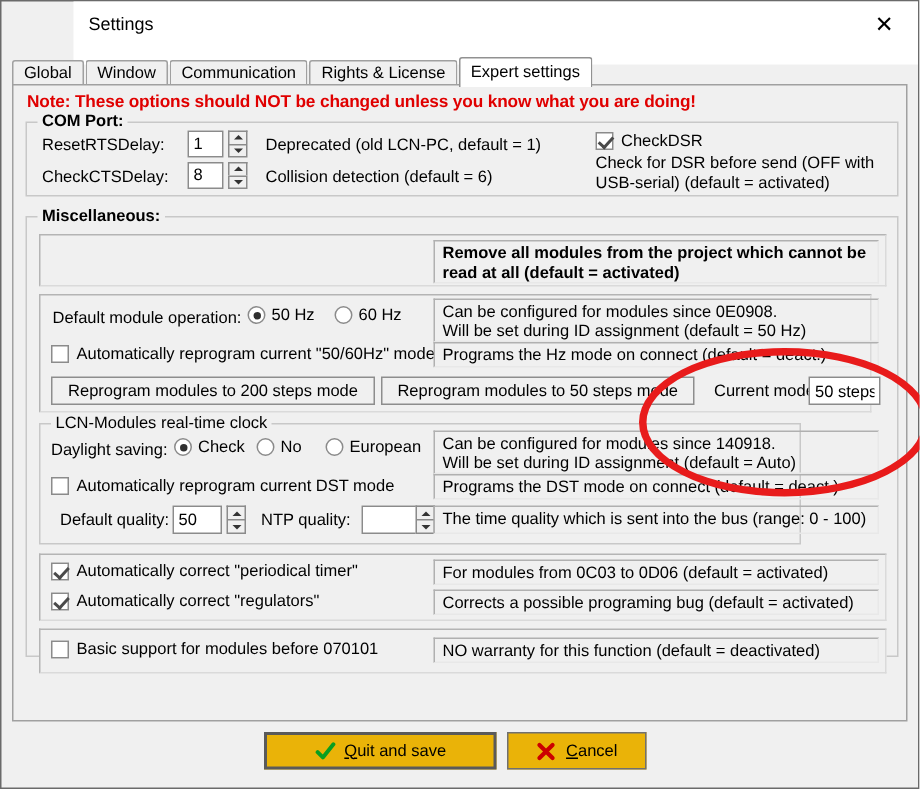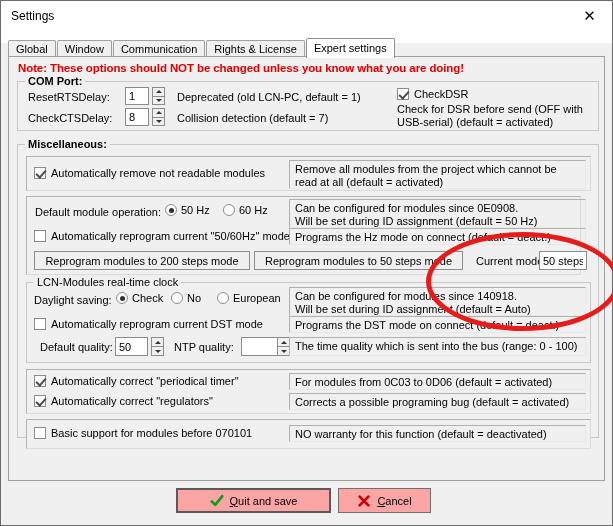--- a/index.html
+++ b/index.html
@@ -10,20 +10,21 @@
     background:#f0f0f0;
   }
   .window{
     position:relative;width:613px;height:526px;box-sizing:border-box;
     background:#f0f0f0;border:1px solid #6a6a6a;
   }
   
   .titlebar{
     height:42px;background:#ffffff;position:relative;
     border-bottom:0px solid #dcdcdc;
+    margin-left:48px;
   }
   .titlebar .title{
     position:absolute;left:10px;top:8px;font-size:12px;color:#000;
   }
   .close-btn{
     position:absolute;right:0;top:0;width:45px;height:30px;
     display:flex;align-items:center;justify-content:center;
     font-size:15px;color:#000;cursor:default;
   }
   
@@ -122,21 +123,21 @@
     position:absolute;box-sizing:border-box;background:#f0f0f0;
     border:1px solid #8d8d8d;
     display:flex;align-items:center;justify-content:center;
     font-size:11px;color:#000;white-space:nowrap;cursor:default;
   }
   .plabel{position:absolute;font-size:11px;white-space:nowrap;}
   
   .bottombar{position:absolute;left:0;right:0;bottom:0;height:44px;}
   .bigbtn{
     position:absolute;box-sizing:border-box;height:25px;
-    background:#fca5a5;border:1px solid #707070;
+    background:#eab308;border:1px solid #707070;
     display:flex;align-items:center;justify-content:center;gap:6px;
     font-size:11px;cursor:default;
   }
   .bigbtn.default{border:2px solid #5a5a5a;}
   .bigbtn .ico{width:14px;height:14px;flex:none;}
   .accel{text-decoration:underline;}
   
   .redcircle{
     position:absolute;border:5px solid #e81b1b;border-radius:50%;
     pointer-events:none;z-index:50;
@@ -182,39 +183,35 @@
       <div class="plabel" style="left:10px;top:30px;">CheckCTSDelay:</div>
       <input class="tinput" style="left: 107px; top: 26px; width: 24px; height: 18px;" readonly="" value="8">
       <div class="spin" style="left:134px;top:26px;height:18px;">
         <div class="sbtn">
             <i class="ar up"></i>
           </div>
         <div class="sbtn">
             <i class="ar dn"></i>
           </div>
       </div>
-      <div class="plabel" style="left:159px;top:30px;">Collision detection (default = 7)</div>
+      <div class="plabel" style="left:159px;top:30px;">Collision detection (default = 6)</div>
 
       <div class="cb" style="left:379px;top:6px;">
         <span class="box checked"></span>
         <span class="lbl">CheckDSR</span>
       </div>
       <div class="plabel" style="left:379px;top:21px;">Check for DSR before send (OFF with</div>
       <div class="plabel" style="left:379px;top:34px;">USB-serial) (default = activated)</div>
     </div>
 
     <div class="group" style="left:8px;top:87px;width:582px;height:294px;">
       <div class="caption">Miscellaneous:</div>
 
       <div class="panel" style="left:8px;top:11px;width:565px;height:35px;">
-        <div class="cb" style="left:7px;top:10px;">
-          <span class="box checked"></span>
-          <span class="lbl">Automatically remove not readable modules</span>
-        </div>
-        <div class="desc" style="left:262px;top:3px;width:297px;height:29px;">
+        <div class="desc" style="left:262px;top:3px;width:297px;height:29px;font-weight:bold;">
           <div>Remove all modules from the project which cannot be</div>
           <div>read at all (default = activated)</div>
         </div>
       </div>
 
       <div class="panel" style="left:8px;top:51px;width:555px;height:79px;">
 
         <div class="plabel" style="left:8px;top:9px;">Default module operation:</div>
 
         <div class="rb" style="left:138px;top:7px;">
@@ -237,21 +234,21 @@
         </div>
         <div class="desc" style="left:262px;top:31px;width:297px;height:17px;">Programs the Hz mode on connect (default = deact.)</div>
 
         <div class="pbtn" style="left:7px;top:54px;width:216px;height:19px;">Reprogram modules to 200 steps mode</div>
         <div class="pbtn" style="left:227px;top:54px;width:209px;height:19px;">Reprogram modules to 50 steps mode</div>
 
         <div class="plabel" style="left:449px;top:58px;">Current mode:</div>
         <input class="tinput" style="left: 512px; top: 54px; width: 48px; height: 19px;" readonly="" value="50 steps">
       </div>
 
-      <div class="group plain" style="left:8px;top:137px;width:565px;height:81px;">
+      <div class="group plain" style="left:8px;top:137px;width:508px;height:81px;">
         <div class="caption">LCN-Modules real-time clock</div>
 
         <div class="plabel" style="left:7px;top:11px;">Daylight saving:</div>
 
         <div class="rb" style="left:89px;top:9px;">
           <span class="dot sel"></span>
           <span class="lbl">Check</span>
         </div>
         <div class="rb" style="left:144px;top:9px;">
           <span class="dot"></span>

